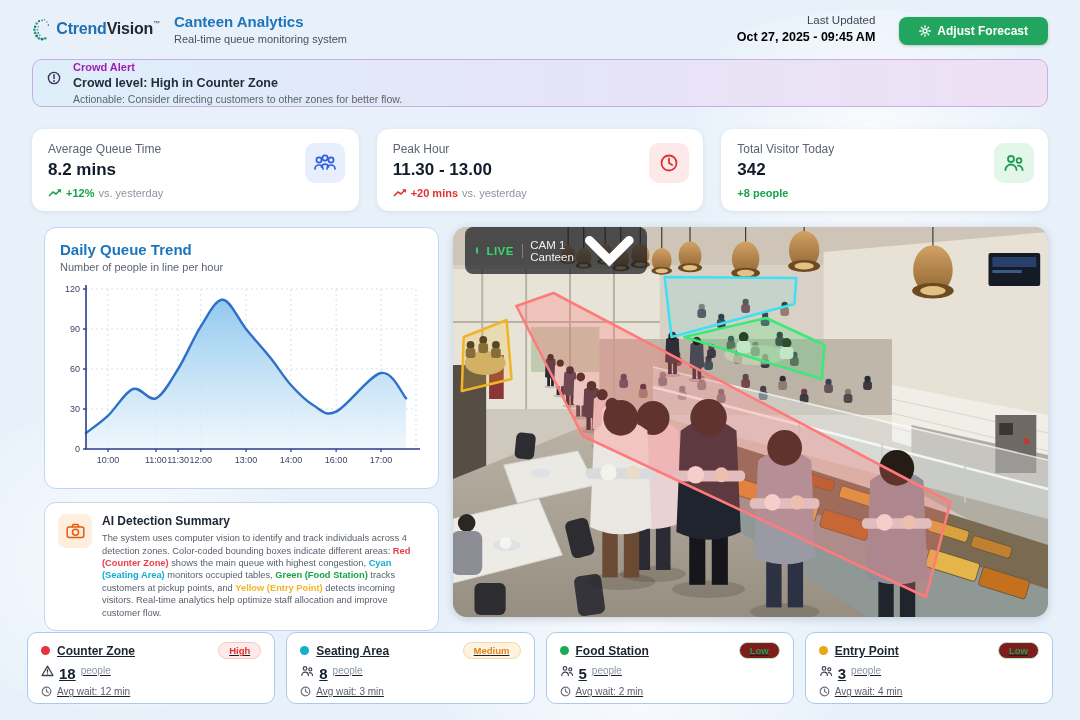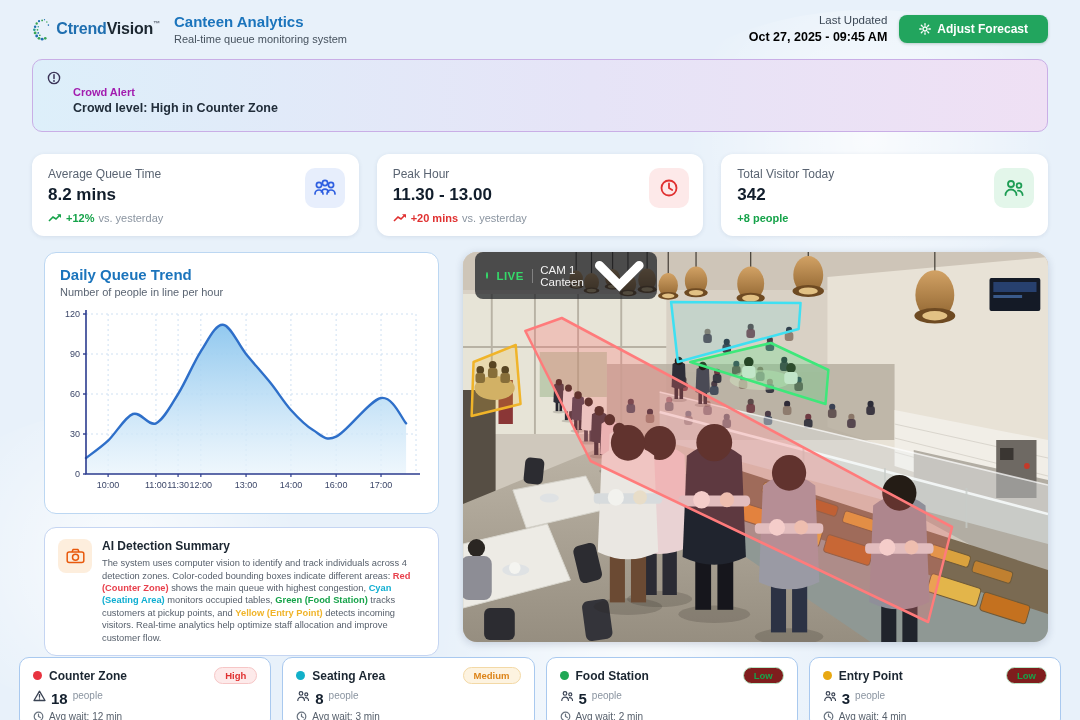--- a/index.html
+++ b/index.html
@@ -16,53 +16,53 @@
   
   .header{display:flex;align-items:center;padding:13px 32px 6px 32px;}
   .logo{display:flex;align-items:center;gap:4px;width:128px;}
   .logo-text{font-size:16px;font-weight:bold;letter-spacing:-.2px;white-space:nowrap;}
   .logo-primary{color:#1f6fb0;}
   .logo-secondary{color:#1c2730;}
   .logo-tm{font-size:7px;color:#5a6470;vertical-align:top;}
   .head-titles{margin-left:14px;}
   .page-title{font-size:15px;font-weight:bold;color:#1b74bc;}
   .page-subtitle{font-size:11px;color:#46525e;margin-top:3px;}
-  .head-right{margin-left:auto;display:flex;align-items:center;gap:12px;}
+  .head-right{margin-left:auto;display:flex;align-items:flex-end;gap:24px;}
   .last-updated{text-align:right;line-height:1.35;}
   .lu-label{font-size:11.5px;color:#3c4856;}
   .lu-value{font-size:12.5px;color:#000000;font-weight:bold;}
   .btn-forecast{display:flex;align-items:center;gap:6px;background:#22a55e;color:#fff;
     border:none;border-radius:8px;padding:7px 20px;font-size:12px;font-weight:bold;
     font-family:"Liberation Sans",sans-serif;cursor:pointer;box-shadow:0 1px 3px rgba(20,80,50,.25);}
 
   
   .alert{margin:8px 32px 0;border:1px solid #c9aee6;border-radius:10px;
     background:linear-gradient(90deg,#ddeffa 0%,#e6e4f7 55%,#efe0f4 100%);
-    padding:26px 16px 9px 40px;position:relative;height:36px;}
+    padding:1px 16px 9px 40px;position:relative;height:36px;}
   .alert-icon{position:absolute;left:14px;top:11px;}
   .alert-title{font-size:11px;font-weight:bold;color:#a21caf;}
   .alert-msg{font-size:12.5px;color:#212d3a;margin-top:3px;font-weight:bold;}
   .alert-action{font-size:10.5px;color:#5b6570;margin-top:3px;}
 
   
   .stats{margin:22px 32px 0;display:grid;grid-template-columns:1fr 1fr 1fr;gap:18px;}
   .stat-card{background:#fff;border-radius:12px;padding:13px 16px;position:relative;
     box-shadow:0 1px 4px rgba(30,60,100,.10);height:56px;}
   .stat-label{font-size:12px;color:#5a6472;}
   .stat-value{font-size:17px;font-weight:bold;color:#111d2b;margin-top:4px;}
   .stat-delta{display:flex;align-items:center;gap:4px;font-size:11px;margin-top:7px;}
   .delta-green{color:#16a34a;font-weight:bold;}
   .delta-red{color:#e03131;font-weight:bold;}
   .delta-suffix{color:#8a94a0;}
   .stat-iconbox{position:absolute;right:14px;top:14px;width:40px;height:40px;border-radius:10px;
     display:flex;align-items:center;justify-content:center;}
   .ib-blue{background:#e7eefc;} .ib-red{background:#fde9e9;} .ib-green{background:#e3f6ea;}
 
   
-  .main-row{margin:16px 32px 0;display:flex;gap:24px;height:390px;padding-left:12px;}
+  .main-row{margin:16px 32px 0;display:flex;gap:14px;height:390px;padding-left:12px;}
   .left-col{width:395px;display:flex;flex-direction:column;}
   .chart-card{background:#fff;border:1px solid #bcd7f2;border-radius:12px;padding:13px 15px;height:234px;}
   .chart-title{font-size:15px;font-weight:bold;color:#1b74bc;}
   .chart-subtitle{font-size:11px;color:#5a6472;margin-top:3px;}
   .ai-card{margin-top:13px;background:#fff;border:1px solid #c5d5f2;border-radius:12px;
     padding:11px 13px;display:flex;gap:10px;flex:1;}
   .ai-iconbox{width:34px;height:34px;border-radius:8px;background:#fdeedd;flex:none;
     display:flex;align-items:center;justify-content:center;}
   .ai-title{font-size:12px;font-weight:bold;color:#1b2631;}
   .ai-text{font-size:9.3px;line-height:1.33;color:#57606c;margin-top:4px;}
@@ -76,21 +76,21 @@
     box-shadow:0 2px 8px rgba(20,40,70,.18);background:#cfc8bc;}
   .camera svg{display:block;width:100%;height:100%;}
   .live-pill{position:absolute;top:0;left:12px;display:flex;align-items:center;gap:8px;
     background:rgba(25,28,33,.72);border-radius:8px;padding:6px 11px;color:#fff;font-size:11.5px;}
   .live-dot{width:7px;height:7px;border-radius:50%;background:#35d96a;}
   .live-label{color:#35d96a;font-weight:bold;letter-spacing:.5px;}
   .live-sep{width:1px;height:14px;background:rgba(255,255,255,.3);}
   .cam-name{color:#f2f2f2;}
 
   
-  .zones{margin:15px 19px 0;display:grid;grid-template-columns:repeat(4,1fr);gap:11px;}
+  .zones{margin:15px 27px 0;display:grid;grid-template-columns:repeat(4,1fr);gap:11px;text-decoration:underline;}
   .zone-card{background:#fff;border:1px solid #a9c9ef;border-radius:10px;padding:9px 13px;height:52px;}
   .zone-top{display:flex;align-items:center;gap:7px;}
   .zone-dot{width:9px;height:9px;border-radius:50%;flex:none;}
   .zone-name{font-size:12px;font-weight:bold;color:#1b2631;}
   .zone-badge{margin-left:auto;font-size:9.5px;font-weight:bold;padding:2px 10px;border-radius:10px;border:1px solid;}
   .badge-high{color:#e03131;background:#fdeaea;border-color:#f6c6c6;}
   .badge-medium{color:#dd8418;background:#fdf3e0;border-color:#f3d9a6;}
   .badge-low{color:#17a34a;background:#7f1d1d;border-color:#b9e8c8;}
   .zone-mid{display:flex;align-items:flex-start;gap:5px;margin-top:6px;}
   .zone-count{font-size:15px;font-weight:bold;color:#131f2d;}
@@ -158,20 +158,21 @@
   </div>
 
   <div class="alert">
     <svg class="alert-icon" width="14" height="14" viewBox="0 0 14 14">
       <circle cx="7" cy="7" r="5.6" fill="none" stroke="#3a3357" stroke-width="1.4"></circle>
       <line x1="7" y1="3.8" x2="7" y2="7.6" stroke="#3a3357" stroke-width="1.5" stroke-linecap="round"></line>
       <circle cx="7" cy="10" r="0.9" fill="#3a3357"></circle>
     </svg>
     <div class="alert-title">Crowd Alert</div>
     <div class="alert-msg">Crowd level: High in Counter Zone</div>
+    <div class="alert-action">Actionable: Consider directing customers to other zones for better flow.</div>
   </div>
 
   <div class="stats">
     <div class="stat-card">
       <div class="stat-label">Average Queue Time</div>
       <div class="stat-value">8.2 mins</div>
       <div class="stat-delta">
         <svg width="14" height="10" viewBox="0 0 14 10">
           <polyline points="1,8 5,4 8,6 12,2" fill="none" stroke="#16a34a" stroke-width="1.6"></polyline>
           <polygon points="9,1.2 13,1.2 13,5" fill="#16a34a"></polygon>

